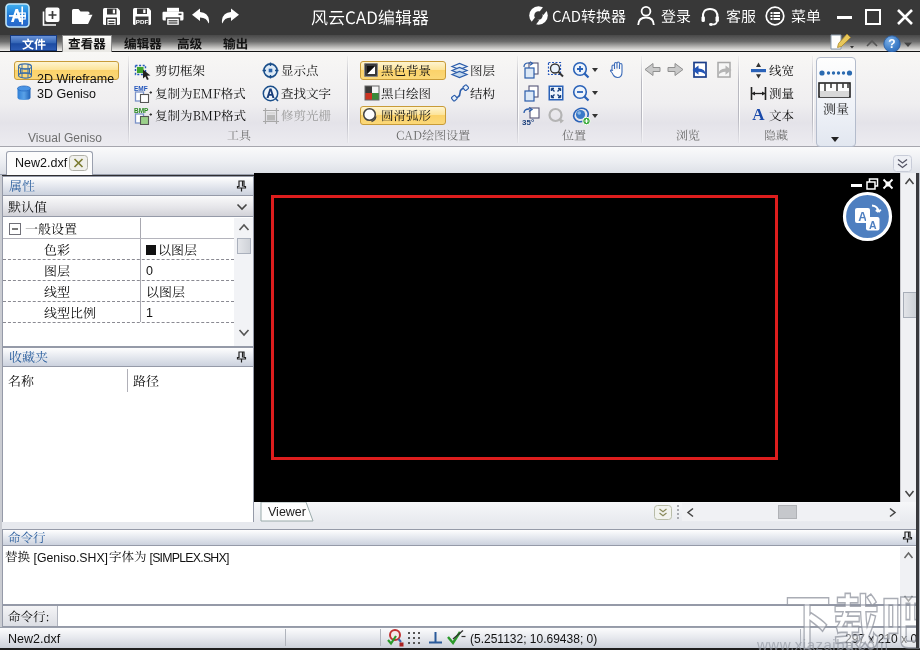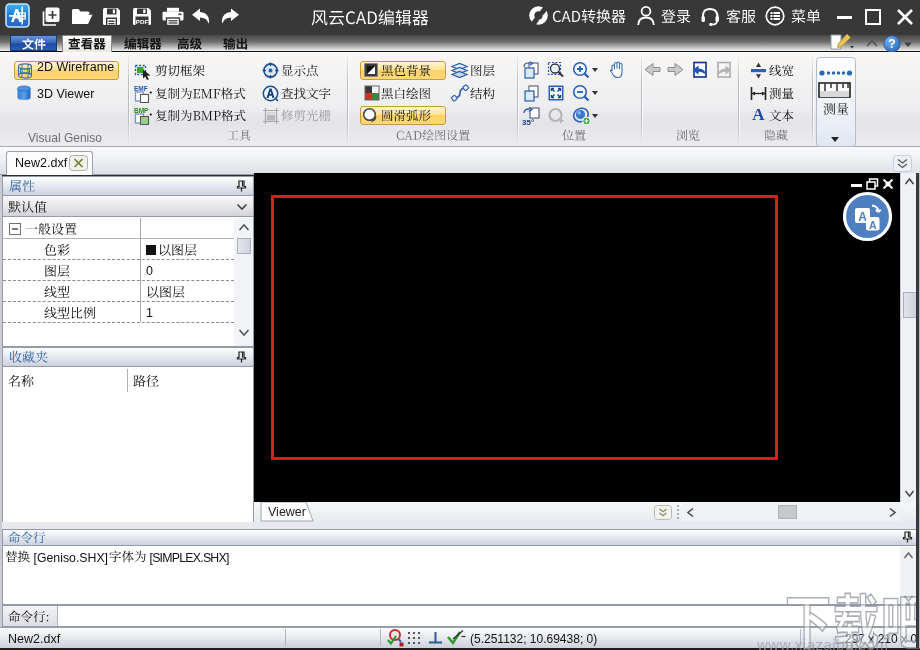--- a/index.html
+++ b/index.html
@@ -209,34 +209,34 @@
       </svg>
     </div>
 <div class="abs" style="left:0;top:131px;width:130px;text-align:center;font-size:12px;color:#6e6e6e;">Visual Geniso</div>
 <div class="abs" style="left:14px;top:61px;width:105px;height:19px;background:linear-gradient(#fef4d0,#fde49a 45%,#fbd26a 50%,#fbd878);border:1px solid #c89b38;border-radius:3px;box-sizing:border-box;"></div>
 <svg class="abs" style="left:17px;top:63px" width="16" height="16" viewBox="0 0 16 16">
 <ellipse cx="8" cy="3.5" rx="6.5" ry="2.6" fill="none" stroke="#3a6ea8" stroke-width="1.1"></ellipse>
 <ellipse cx="8" cy="12.5" rx="6.5" ry="2.6" fill="none" stroke="#3a6ea8" stroke-width="1.1"></ellipse>
 <path d="M1.5 3.5 L1.5 12.5 M14.5 3.5 L14.5 12.5 M5 1.5 L5 15 M11 1.5 L11 15" stroke="#3a6ea8" stroke-width="1"></path>
 <rect x="3.5" y="5.8" width="9" height="4.4" fill="none" stroke="#3a6ea8" stroke-width="1"></rect>
 </svg>
-<div class="abs" style="left:37px;top:60px;font-size:12.5px;color:#111;">2D Wireframe</div>
+<div class="abs" style="left:37px;top:72px;font-size:12.5px;color:#111;">2D Wireframe</div>
 <svg class="abs" style="left:16px;top:85px" width="16" height="16" viewBox="0 0 16 16">
 <defs>
         <linearGradient id="cyl" x1="0" y1="0" x2="1" y2="0">
           <stop offset="0" stop-color="#2f7fd6"></stop>
           <stop offset="0.5" stop-color="#5aa2e8"></stop>
           <stop offset="1" stop-color="#1f62b8"></stop>
         </linearGradient>
       </defs>
 <path d="M1.5 3.5 L1.5 12.5 Q1.5 15 8 15 Q14.5 15 14.5 12.5 L14.5 3.5 Z" fill="url(#cyl)"></path>
 <ellipse cx="8" cy="3.5" rx="6.5" ry="2.5" fill="#4a94e4"></ellipse>
 <ellipse cx="8" cy="3.5" rx="6.5" ry="2.5" fill="none" stroke="#2a6cc0" stroke-width="0.8"></ellipse>
 </svg>
-<div class="abs" style="left:37px;top:87px;font-size:12.5px;color:#111;">3D Viewer</div>
+<div class="abs" style="left:37px;top:87px;font-size:12.5px;color:#111;">3D Geniso</div>
 <svg class="abs" style="left:134px;top:62px" width="18" height="18" viewBox="0 0 18 18">
 <rect x="1.5" y="3.5" width="10" height="9" fill="#e9f2e4" stroke="#2255bb" stroke-width="1.4" stroke-dasharray="2,1.6"></rect>
 <rect x="3" y="5" width="6.5" height="6" fill="#3fa32f"></rect>
 <path d="M9 7.5 L16.5 13.5 L13 13.8 L14.8 17.3 L13 18 L11.4 14.4 L9 16.5 Z" fill="#222"></path>
 </svg>
 <div style="position:absolute;left:155.0px;top:62.2px;">
       <svg width="50.0" height="17.0" viewBox="0 -13.2 50.0 17.0" style="position:absolute;left:0;top:0;overflow:visible">
         <path d="M11.1 -7.9 9.9 -8.1V-4.3C9.9 -4.1 9.8 -4 9.6 -4C9.4 -4 8.3 -4.1 8.3 -4.1V-3.9C8.8 -3.9 9.1 -3.8 9.2 -3.7C9.4 -3.6 9.4 -3.4 9.5 -3.2C10.5 -3.3 10.7 -3.6 10.7 -4.3V-7.6C10.9 -7.7 11.1 -7.8 11.1 -7.9ZM8.6 -7.8 7.4 -7.9V-4.5H7.6C7.8 -4.5 8.2 -4.7 8.2 -4.8V-7.5C8.5 -7.5 8.6 -7.6 8.6 -7.8ZM2.6 -5.3V-6.2H5.3V-5.3ZM2.6 -3.5V-5H5.3V-4.4C5.3 -4.3 5.2 -4.2 5.1 -4.2C4.9 -4.2 4 -4.2 4 -4.2V-4.1C4.4 -4 4.7 -3.9 4.8 -3.8C4.9 -3.7 5 -3.5 5 -3.3C6 -3.4 6.1 -3.8 6.1 -4.3V-7.3C6.3 -7.3 6.5 -7.4 6.6 -7.5L5.6 -8.3L5.2 -7.8H2.7L1.8 -8.2V-3.2H2C2.3 -3.2 2.6 -3.4 2.6 -3.5ZM2.6 -6.6V-7.4H5.3V-6.6ZM6.2 -2.8H0.8L1 -2.4H5.1C4.5 -0.7 3.1 0.2 0.7 0.8L0.7 1C3.6 0.5 5.4 -0.4 6.1 -2.4H9.9C9.7 -1.2 9.4 -0.3 9.1 -0.1C9 -0 8.8 0 8.6 0C8.3 0 7.4 -0.1 6.8 -0.1V0.1C7.3 0.2 7.8 0.3 8 0.4C8.2 0.5 8.2 0.8 8.2 1C8.8 1 9.2 0.9 9.6 0.6C10.1 0.3 10.5 -0.9 10.7 -2.3C11 -2.3 11.1 -2.4 11.2 -2.5L10.3 -3.2L9.8 -2.8ZM10.9 -9.6 10.3 -8.9H7.8C8.2 -9.2 8.7 -9.6 9 -9.9C9.2 -9.9 9.4 -10 9.5 -10.1L8.2 -10.5C8 -10 7.7 -9.3 7.4 -8.9H5C5.5 -9 5.6 -10.2 3.7 -10.5L3.6 -10.4C4 -10 4.4 -9.4 4.5 -9C4.6 -8.9 4.7 -8.9 4.8 -8.9H0.6L0.7 -8.5H11.6C11.8 -8.5 11.9 -8.6 12 -8.7C11.6 -9.1 10.9 -9.6 10.9 -9.6Z M17.1 -7.4 16.7 -6.6 15.6 -6.3V-9.9C15.8 -9.9 15.9 -10 16 -10.2L14.7 -10.3V-6.2L12.9 -5.8L13.1 -5.5L14.7 -5.9V-2C14.7 -1.7 14.7 -1.7 14.2 -1.3L15 -0.4C15.1 -0.5 15.2 -0.6 15.2 -0.8C16.5 -1.8 17.7 -2.8 18.3 -3.3L18.2 -3.5C17.2 -2.9 16.3 -2.3 15.6 -1.9V-6L18 -6.5C18.1 -6.5 18.2 -6.6 18.2 -6.7C17.8 -7 17.1 -7.4 17.1 -7.4ZM23.1 -9.2H17.3L17.4 -8.8H19.8C19.6 -4.2 19.1 -0.8 15.4 0.8L15.6 1C19.8 -0.5 20.4 -3.7 20.7 -8.8H23.2C23.1 -4 22.9 -0.8 22.4 -0.3C22.2 -0.1 22.1 -0.1 21.8 -0.1C21.6 -0.1 20.7 -0.2 20.1 -0.2L20.1 0C20.6 0.1 21.1 0.2 21.3 0.4C21.5 0.5 21.6 0.7 21.6 1C22.1 1 22.7 0.8 23 0.3C23.7 -0.4 23.9 -3.5 24 -8.7C24.3 -8.7 24.5 -8.8 24.6 -8.9L23.6 -9.7Z M35.8 -10.2 35.2 -9.5H30.9L29.9 -10V-0.2C29.8 -0.1 29.7 -0 29.6 0.1L30.5 0.7L30.8 0.2H36.8C37 0.2 37.1 0.2 37.1 0C36.7 -0.4 36.1 -0.9 36.1 -0.9L35.5 -0.2H30.8V-9.1H36.5C36.7 -9.1 36.8 -9.2 36.9 -9.3C36.5 -9.7 35.8 -10.2 35.8 -10.2ZM35.5 -8.4 34.9 -7.7H31.3L31.4 -7.3H33.2V-5.1H31.5L31.6 -4.7H33.2V-2.1H31.2L31.3 -1.7H36.4C36.6 -1.7 36.7 -1.8 36.7 -1.9C36.4 -2.3 35.7 -2.8 35.7 -2.8L35.2 -2.1H34V-4.7H36C36.1 -4.7 36.2 -4.7 36.3 -4.9C35.9 -5.2 35.3 -5.8 35.3 -5.8L34.8 -5.1H34V-7.3H36.2C36.3 -7.3 36.5 -7.4 36.5 -7.5C36.1 -7.9 35.5 -8.4 35.5 -8.4ZM28.9 -8.3 28.4 -7.6H28.1V-10C28.5 -10.1 28.6 -10.2 28.6 -10.4L27.4 -10.5V-7.6H25.5L25.6 -7.2H27.2C26.9 -5.3 26.3 -3.5 25.4 -2L25.6 -1.8C26.3 -2.7 26.9 -3.8 27.4 -4.9V1H27.6C27.8 1 28.1 0.8 28.1 0.7V-5.7C28.5 -5.2 28.9 -4.5 29 -4C29.8 -3.5 30.4 -4.9 28.1 -6V-7.2H29.6C29.8 -7.2 29.9 -7.2 29.9 -7.4C29.6 -7.8 28.9 -8.3 28.9 -8.3Z M44.6 -9.4V-4.8H44.8C45.1 -4.8 45.5 -5 45.5 -5.1V-5.7H47.9V-5H48C48.2 -5 48.7 -5.2 48.7 -5.3V-8.9C48.9 -9 49.1 -9.1 49.1 -9.2L48.2 -9.9L47.7 -9.4H45.5L44.6 -9.8ZM47.9 -6.1H45.5V-9.1H47.9ZM40.5 -10.5C40.5 -10 40.5 -9.5 40.4 -9H38.1L38.2 -8.6H40.4C40.1 -7.3 39.6 -5.8 38 -4.7L38.2 -4.5C40.3 -5.7 40.9 -7.2 41.2 -8.6H42.8C42.7 -7.1 42.5 -6.1 42.3 -5.9C42.2 -5.8 42.1 -5.7 41.9 -5.7C41.6 -5.7 40.8 -5.8 40.4 -5.8L40.4 -5.6C40.8 -5.6 41.2 -5.5 41.4 -5.3C41.6 -5.2 41.6 -5 41.6 -4.8C42 -4.8 42.5 -4.9 42.8 -5.1C43.2 -5.5 43.5 -6.7 43.6 -8.5C43.8 -8.6 44 -8.6 44 -8.7L43.1 -9.5L42.7 -9H41.2C41.3 -9.4 41.3 -9.7 41.3 -10.1C41.6 -10.1 41.7 -10.2 41.7 -10.4ZM43.3 -5.1V-3.5H38L38.1 -3.1H42.4C41.4 -1.7 39.8 -0.4 37.9 0.5L38 0.7C40.2 -0.1 42.1 -1.3 43.3 -2.8V1H43.5C43.8 1 44.1 0.8 44.1 0.7V-3.1H44.2C45.2 -1.4 47 -0 48.9 0.7C49 0.2 49.3 -0 49.6 -0.1L49.6 -0.2C47.8 -0.7 45.7 -1.8 44.5 -3.1H49.1C49.3 -3.1 49.5 -3.2 49.5 -3.3C49 -3.7 48.3 -4.3 48.3 -4.3L47.7 -3.5H44.1V-4.6C44.5 -4.6 44.6 -4.8 44.6 -4.9Z" fill="#141414"></path>
       </svg>
     </div>

